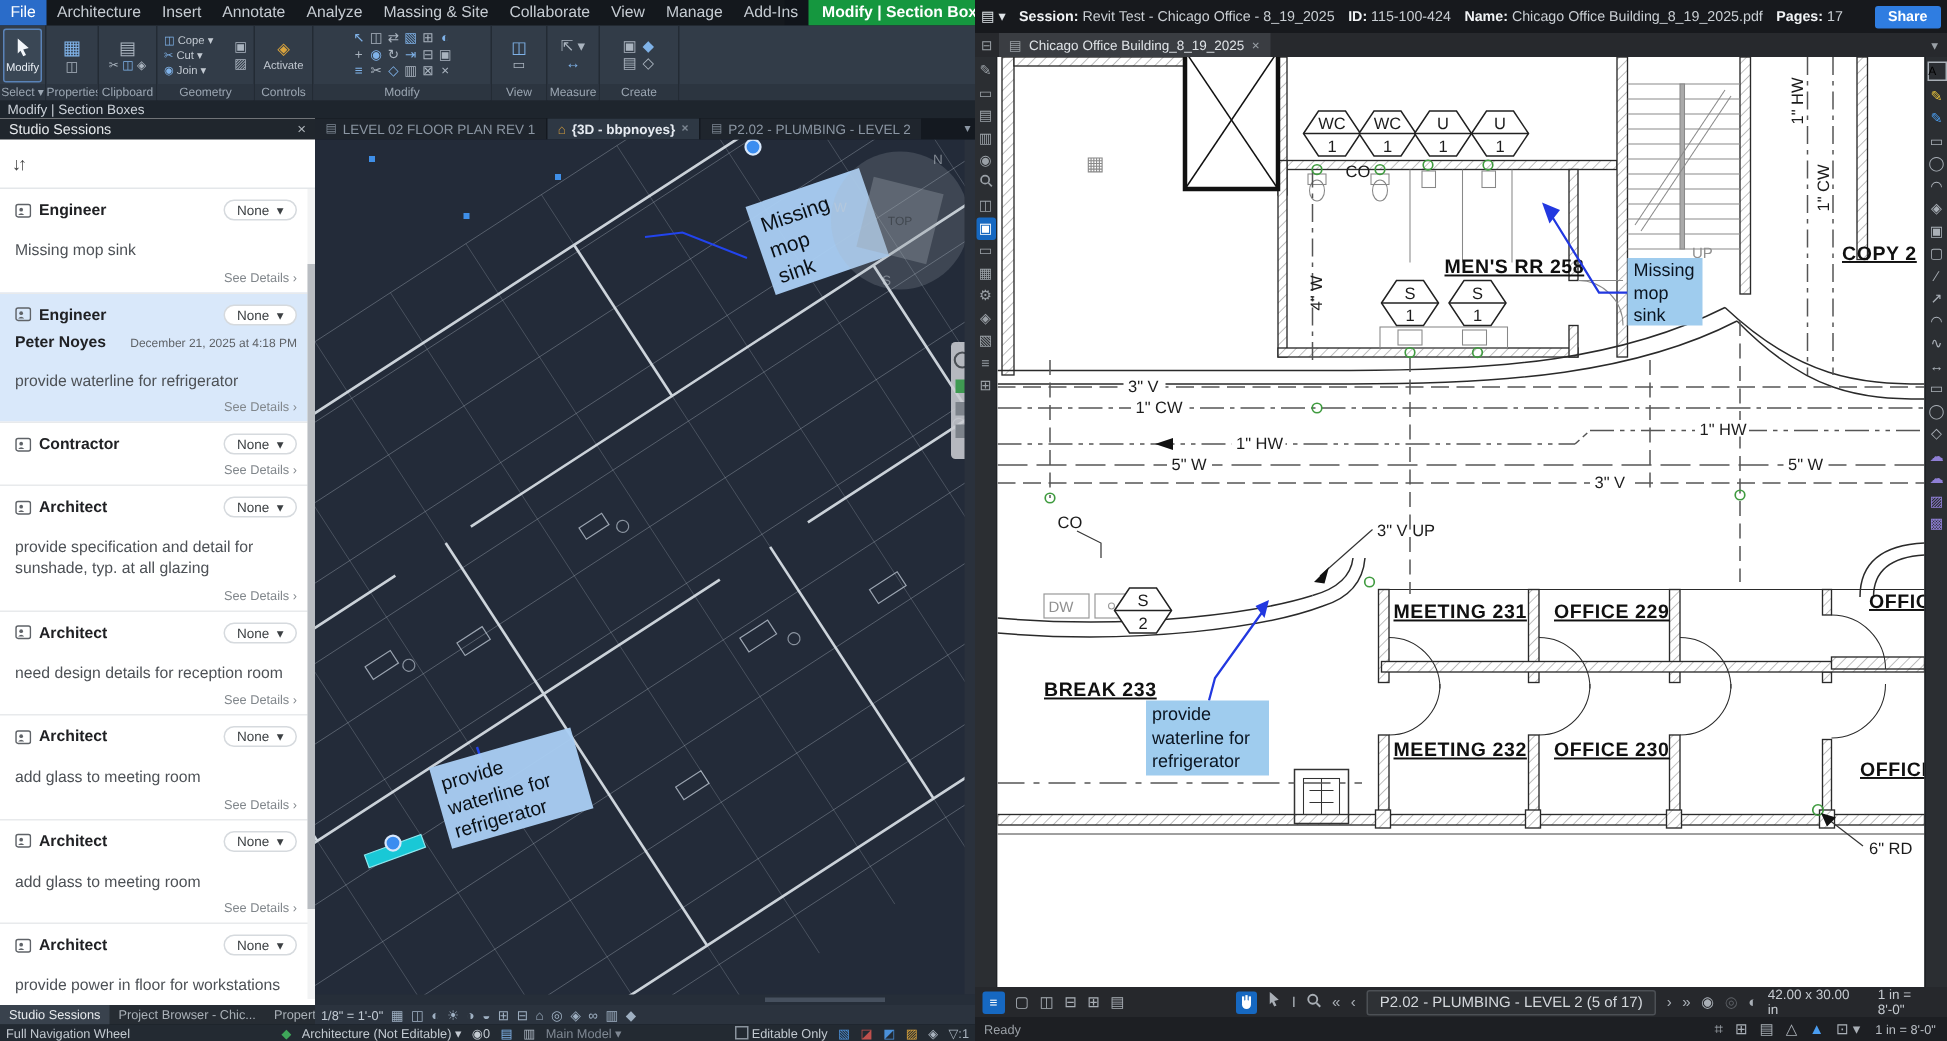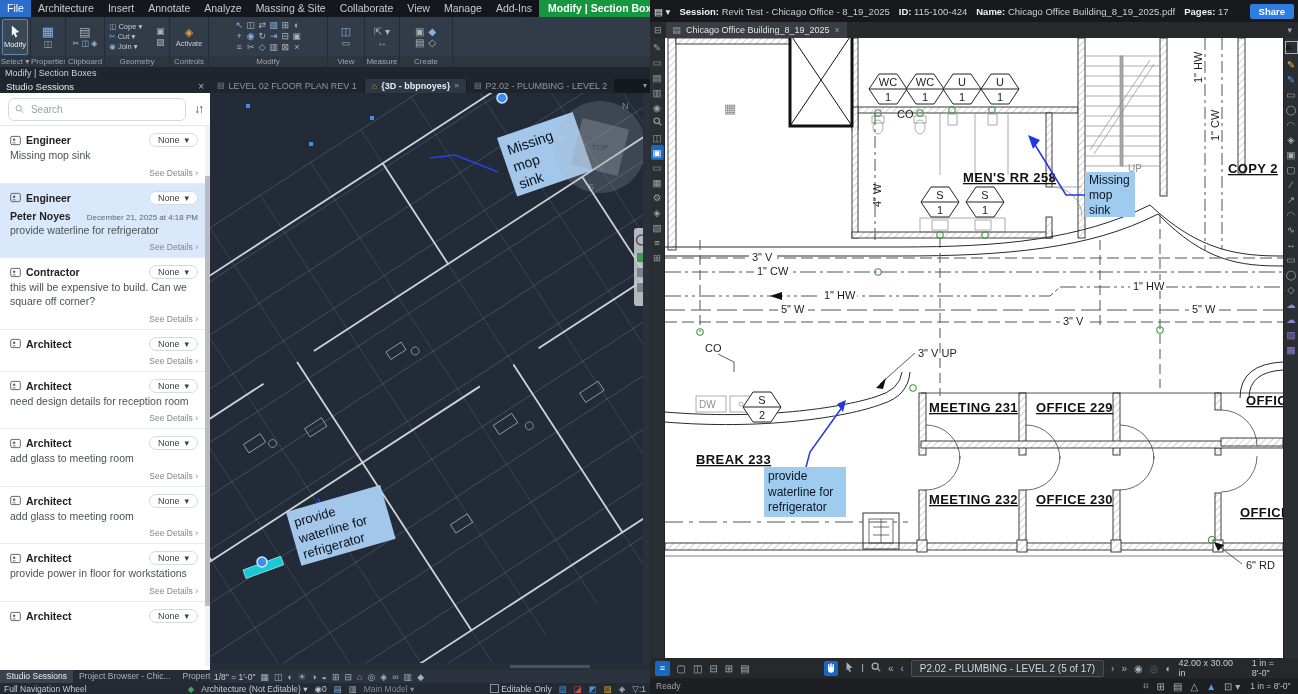--- a/index.html
+++ b/index.html
@@ -41,21 +41,21 @@
   .cmt{padding:7px 12px 3px 10px;border-top:1px solid #e8eaec;}
   .cmt:first-child{border-top:none;}
   .cmt.hl{background:#d9e8fa;}
   .crow{display:flex;align-items:center;gap:5px;justify-content:center;}
   .crole{font-size:10.5px;font-weight:bold;color:#202124;}
   .pill{margin-left:auto;border:1px solid #d6dade;border-radius:9px;font-size:9px;color:#3c4043;
         padding:1px 8px;background:#fff;display:flex;gap:5px;align-items:center;}
   .arow{display:flex;align-items:baseline;margin-top:5px;}
   .cauth{font-size:10.5px;font-weight:bold;color:#202124;}
   .cdate{margin-left:auto;font-size:8px;color:#5f6368;}
-  .ctext{font-size:10.5px;color:#4d5156;margin-top:2px;line-height:1.3;}
+  .ctext{font-size:10.5px;color:#4d5156;margin-top:14px;line-height:1.3;}
   .clink{font-size:8.5px;color:#80868b;margin:5px 0 2px;text-align:right;}
   .sp-scroll{position:absolute;right:0px;top:47px;width:5px;height:540px;background:#f2f3f4;}
   .sp-thumb{position:absolute;right:0px;top:50px;width:5px;height:430px;background:#b9bdc2;}
   .rv-btabs{position:absolute;left:0;top:670px;width:210px;height:13px;background:#262c33;
             display:flex;font-size:8.5px;color:#aab1b8;}
   .rv-btabs span{padding:0 6px;line-height:13px;white-space:nowrap;}
   .rv-btabs .on{background:#39424d;color:#e8ebee;}
   
   .vtabs{position:absolute;left:210px;top:79px;width:440px;height:14px;background:#141920;display:flex;font-size:9px;}
   .vtab{background:#1f252d;color:#8b96a3;padding:0 7px;line-height:14px;margin-right:1px;display:flex;gap:4px;align-items:center;white-space:nowrap;}
@@ -233,27 +233,20 @@
     </div>
 
     <div class="rv-mode">Modify | Section Boxes</div>
 
     <div class="sp">
       <div class="sp-head">
         <span>Studio Sessions</span>
         <span class="x">×</span>
       </div>
       <div class="sp-search">
-        <div class="sbox">
-          <svg width="10" height="10" viewBox="0 0 12 12">
-              <circle cx="5" cy="5" r="3.6" fill="none" stroke="#9aa0a6" stroke-width="1.3"></circle>
-              <line x1="8" y1="8" x2="11" y2="11" stroke="#9aa0a6" stroke-width="1.3"></line>
-            </svg>
-          <input placeholder="Search" style="">
-        </div>
         <span class="sort">↓↑</span>
       </div>
       <div class="cmts">
 
         <div class="cmt">
           <div class="crow">
             <svg width="11" height="11" viewBox="0 0 16 16">
                 <rect x="1" y="2" width="14" height="12" rx="2" fill="none" stroke="#5f6368" stroke-width="1.4"></rect>
                 <circle cx="6" cy="7" r="1.8" fill="#5f6368"></circle>
                 <path d="M3,12 q3,-3 6,0" fill="#5f6368"></path>
@@ -295,37 +288,37 @@
                 <rect x="1" y="2" width="14" height="12" rx="2" fill="none" stroke="#5f6368" stroke-width="1.4"></rect>
                 <circle cx="6" cy="7" r="1.8" fill="#5f6368"></circle>
                 <path d="M3,12 q3,-3 6,0" fill="#5f6368"></path>
               </svg>
             <span class="crole">Contractor</span>
             <span class="pill">
                 <span>None</span>
                 <span>▾</span>
               </span>
           </div>
-          <div class="ctext">this will be expensive to build. Can we square off corner?</div>
           <div class="clink"><span>See Details</span> ›</div>
         </div>
 
         <div class="cmt">
           <div class="crow">
             <svg width="11" height="11" viewBox="0 0 16 16">
                 <rect x="1" y="2" width="14" height="12" rx="2" fill="none" stroke="#5f6368" stroke-width="1.4"></rect>
                 <circle cx="6" cy="7" r="1.8" fill="#5f6368"></circle>
                 <path d="M3,12 q3,-3 6,0" fill="#5f6368"></path>
               </svg>
             <span class="crole">Architect</span>
             <span class="pill">
                 <span>None</span>
                 <span>▾</span>
               </span>
           </div>
+          <div class="ctext">provide specification and detail for sunshade, typ. at all glazing</div>
           <div class="clink"><span>See Details</span> ›</div>
         </div>
 
         <div class="cmt">
           <div class="crow">
             <svg width="11" height="11" viewBox="0 0 16 16">
                 <rect x="1" y="2" width="14" height="12" rx="2" fill="none" stroke="#5f6368" stroke-width="1.4"></rect>
                 <circle cx="6" cy="7" r="1.8" fill="#5f6368"></circle>
                 <path d="M3,12 q3,-3 6,0" fill="#5f6368"></path>
               </svg>

